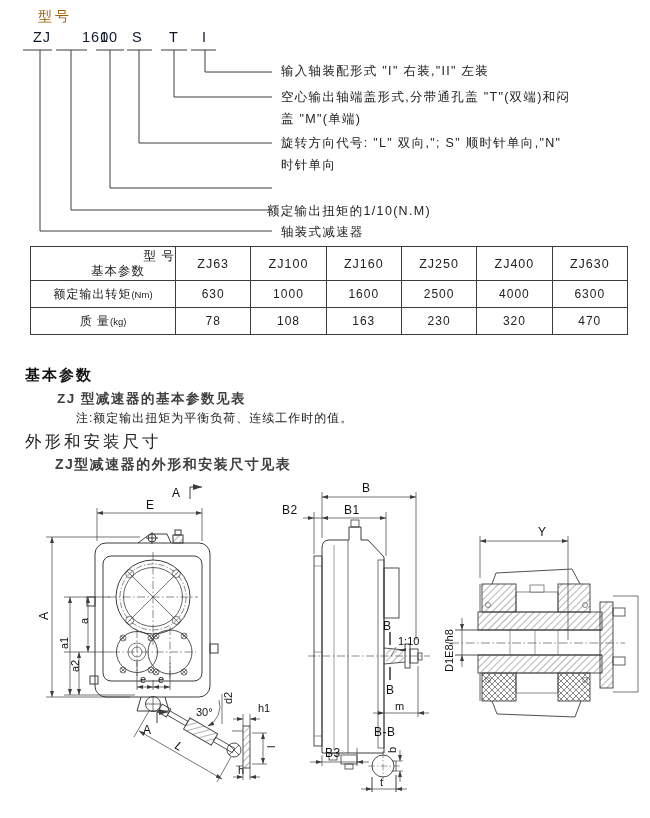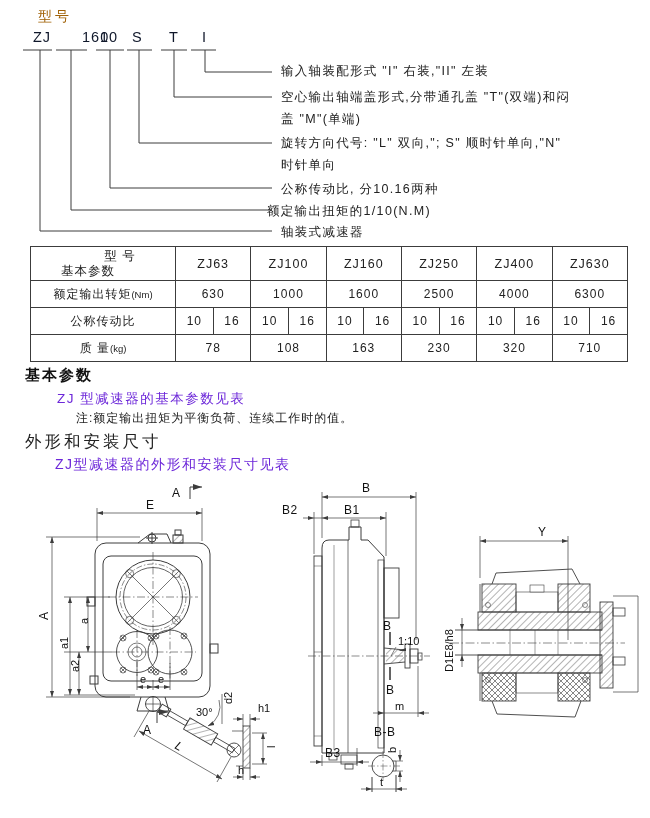--- a/index.html
+++ b/index.html
@@ -4,29 +4,29 @@
 <style>
   html,body{margin:0;padding:0;background:#9a9a9a;}
   .page{position:relative;width:650px;height:818px;background:#ffffff;
         font-family:"Liberation Sans",sans-serif;color:#1a1a1a;overflow:hidden;margin:0 auto;}
   .abs{position:absolute;}
   .mtitle{font-size:14px;letter-spacing:3px;color:#a16207;}
   .code{font-size:14.5px;letter-spacing:1px;color:#0f172a;}
   .note{font-size:12.5px;letter-spacing:1.3px;white-space:nowrap;color:#222;}
   .h-bold{font-size:15px;font-weight:bold;letter-spacing:2px;color:#111;}
   .h-plain{font-size:16.5px;letter-spacing:3px;color:#222;}
-  .p-plain{font-size:13.5px;letter-spacing:1.5px;color:#6d28d9;}
+  .p-plain{font-size:13.5px;letter-spacing:1.5px;color:#404040;font-weight:bold;}
   .p-note{font-size:12px;letter-spacing:1px;color:#222;margin-left:16px;}
   table.params{position:absolute;left:30px;top:246px;width:598px;border-collapse:collapse;table-layout:fixed;}
   .params td{border:1px solid #3c3c3c;text-align:center;vertical-align:middle;padding:0;
              font-size:12px;color:#222;letter-spacing:1px;}
   .params tr.hd td{font-size:12.5px;}
   .params tr.hd{height:34px;} .params tr.dr{height:27px;}
   .unit{font-size:9.5px;letter-spacing:0;}
-  .hcell div{line-height:15px;}
+  .hcell div{line-height:15px;text-align:right;}
   .hm{text-align:center;padding-left:34px;} .hp{text-align:center;padding-right:30px;}
   svg text{font-family:"Liberation Sans",sans-serif;}
   .lbl{font-size:12px;fill:#111;letter-spacing:.5px;}
   .lbls{font-size:11px;fill:#111;}
 </style>
 </head>
 <body>
 
 <div class="page">
 
@@ -36,21 +36,20 @@
   <div class="abs code" style="left:100px;top:29px;">10</div>
   <div class="abs code" style="left:132px;top:29px;">S</div>
   <div class="abs code" style="left:169px;top:29px;">T</div>
   <div class="abs code" style="left:202px;top:29px;">I</div>
 
   <div class="abs note" style="left:281px;top:63px;">输入轴装配形式  "I"  右装,"II" 左装</div>
   <div class="abs note" style="left:281px;top:89px;">空心输出轴端盖形式,分带通孔盖 "T"(双端)和闷</div>
   <div class="abs note" style="left:281px;top:111px;">盖 "M"(单端)</div>
   <div class="abs note" style="left:281px;top:135px;">旋转方向代号: "L" 双向,"; S" 顺时针单向,"N"</div>
   <div class="abs note" style="left:281px;top:157px;">时针单向</div>
-  <div class="abs note" style="left:281px;top:181px;">公称传动比, 分10.16两种</div>
   <div class="abs note" style="left:267px;top:203px;">额定输出扭矩的1/10(N.M)</div>
   <div class="abs note" style="left:281px;top:224px;text-align:center;">轴装式减速器</div>
 
   <table class="params">
     <colgroup>
       <col style="width:145px">
         <col>
         <col>
         <col>
         <col>
@@ -79,42 +78,27 @@
     <tr class="dr">
       <td><span>额定输出转矩</span><span class="unit">(Nm)</span></td>
       <td colspan="2">630</td>
       <td colspan="2">1000</td>
       <td colspan="2">1600</td>
       <td colspan="2">2500</td>
       <td colspan="2">4000</td>
       <td colspan="2">6300</td>
     </tr>
     <tr class="dr">
-      <td><span>公称传动比</span></td>
-      <td>10</td>
-      <td>16</td>
-      <td>10</td>
-      <td>16</td>
-      <td>10</td>
-      <td>16</td>
-      <td>10</td>
-      <td>16</td>
-      <td>10</td>
-      <td>16</td>
-      <td>10</td>
-      <td>16</td>
-    </tr>
-    <tr class="dr">
       <td><span>质  量</span><span class="unit">(kg)</span></td>
       <td colspan="2">78</td>
       <td colspan="2">108</td>
       <td colspan="2">163</td>
       <td colspan="2">230</td>
       <td colspan="2">320</td>
-      <td colspan="2">710</td>
+      <td colspan="2">470</td>
     </tr>
   </tbody>
     </table>
 
   <div class="abs h-bold" style="left:25px;top:366px;">基本参数</div>
   <div class="abs p-plain" style="left:57px;top:390px;">ZJ 型减速器的基本参数见表</div>
   <div class="abs p-note" style="left:60px;top:410px;">注:额定输出扭矩为平衡负荷、连续工作时的值。</div>
   <div class="abs p-plain" style="left:55px;top:456px;font-size:14px;">ZJ型减速器的外形和安装尺寸见表</div>
   <div class="abs h-plain" style="left:25px;top:431px;">外形和安装尺寸</div>
 

